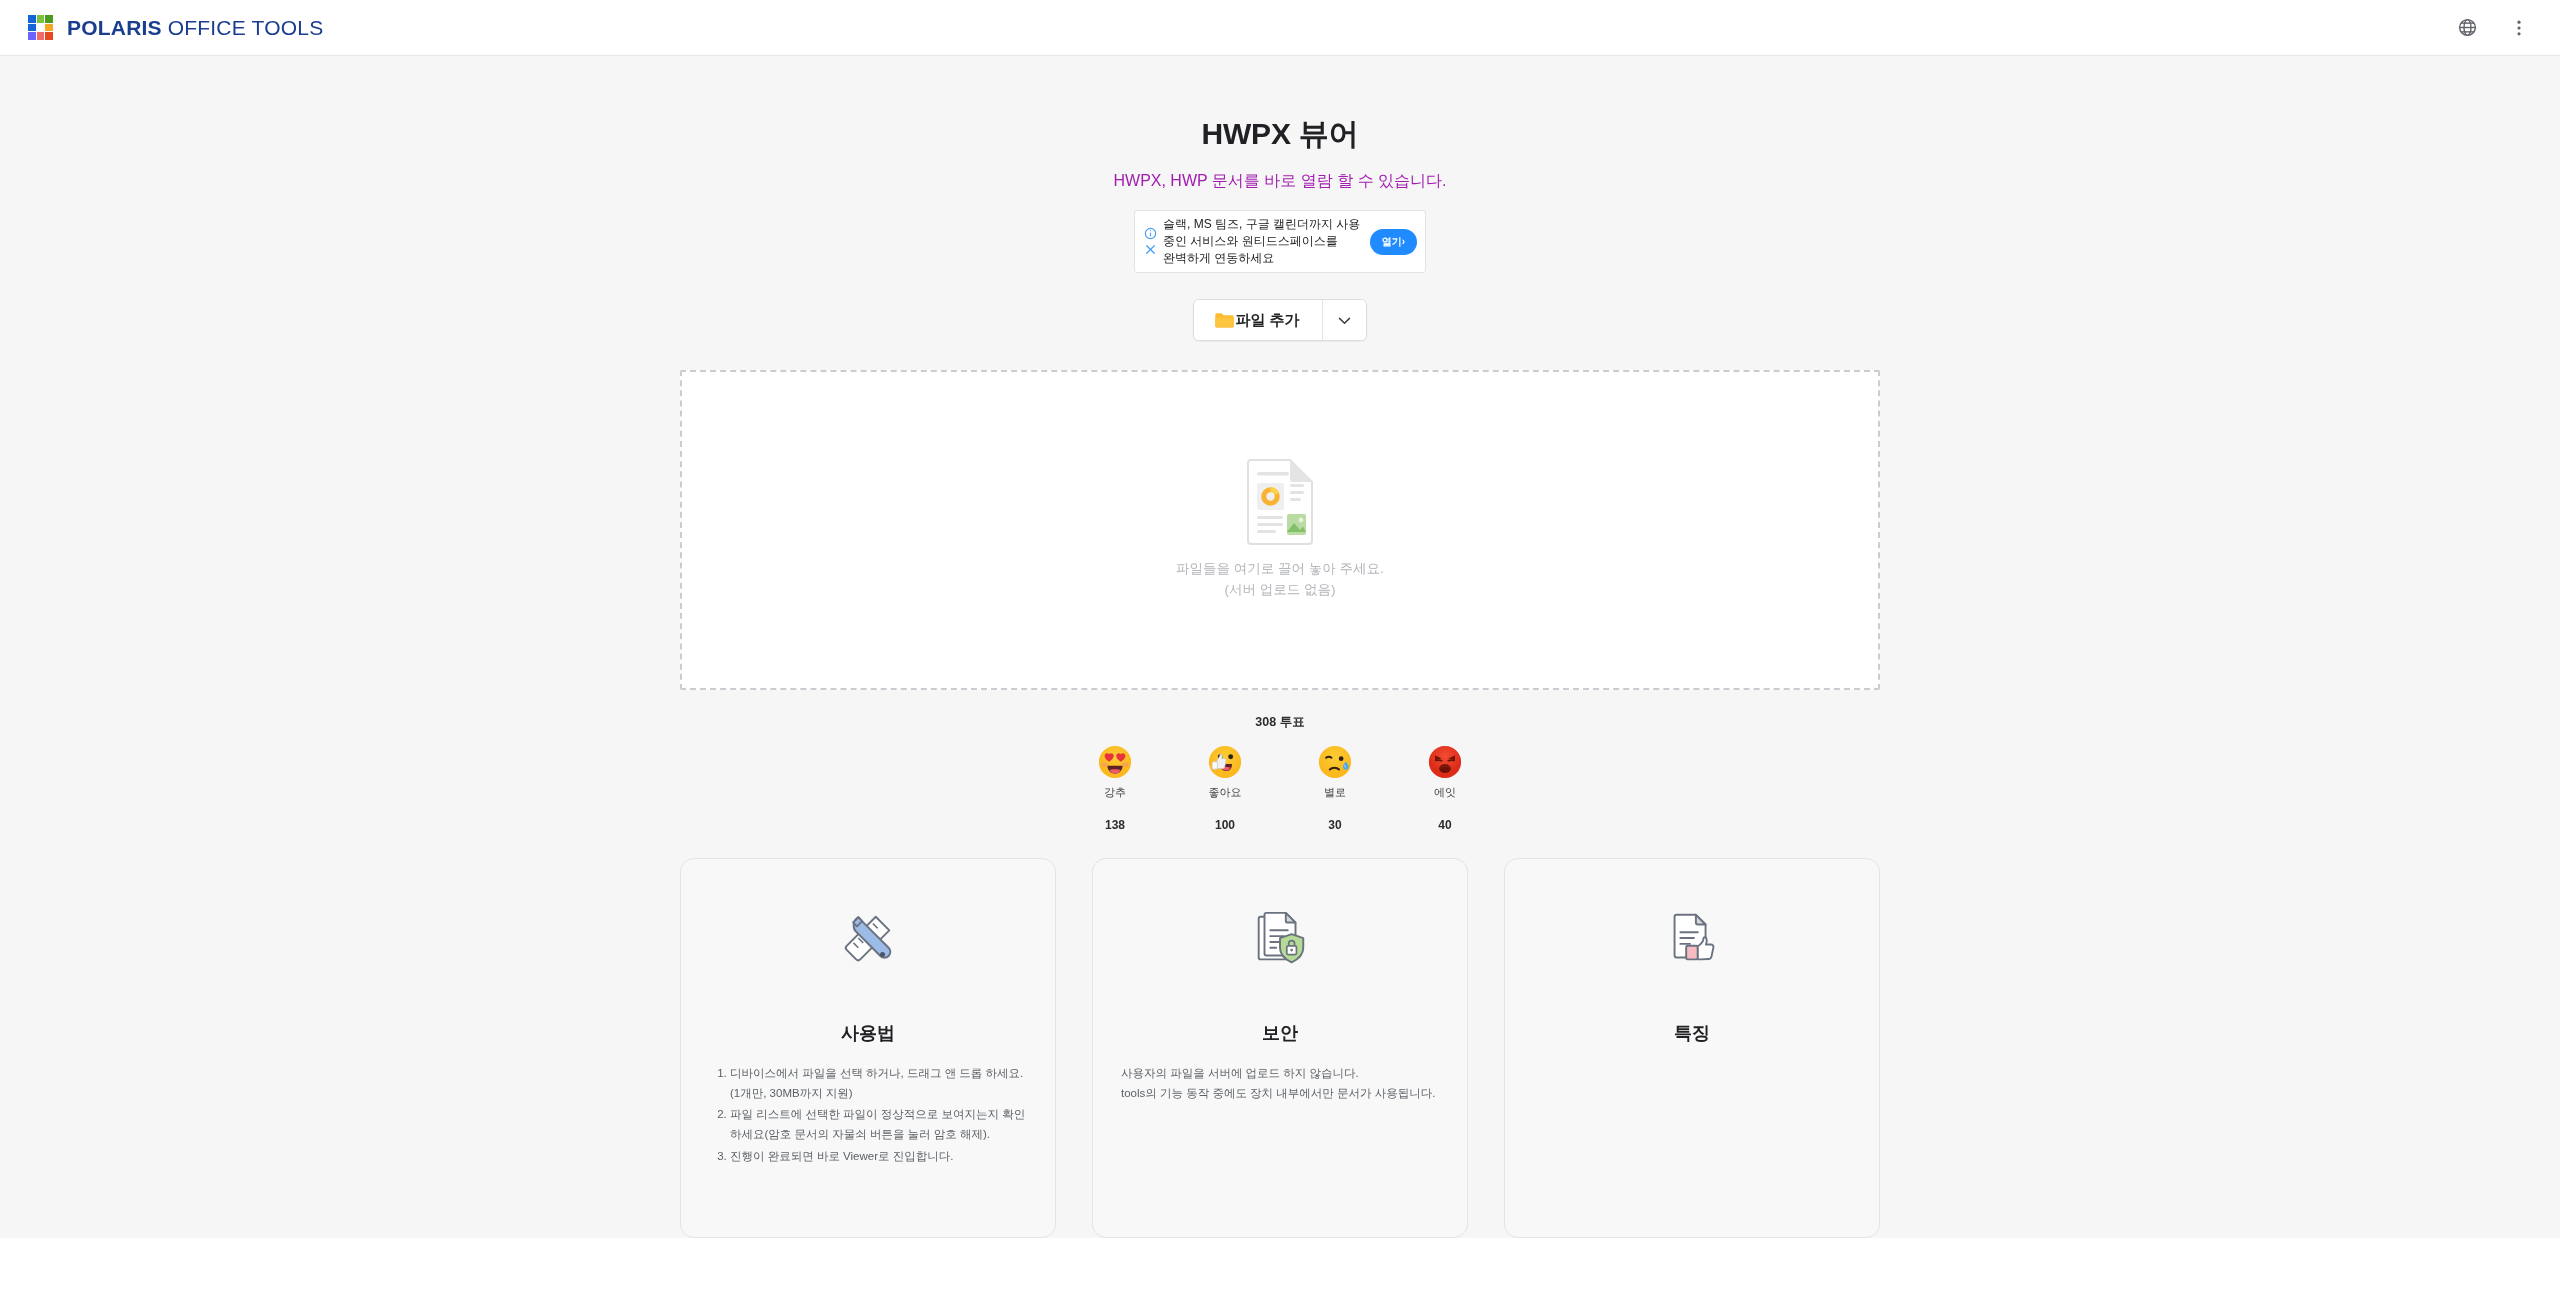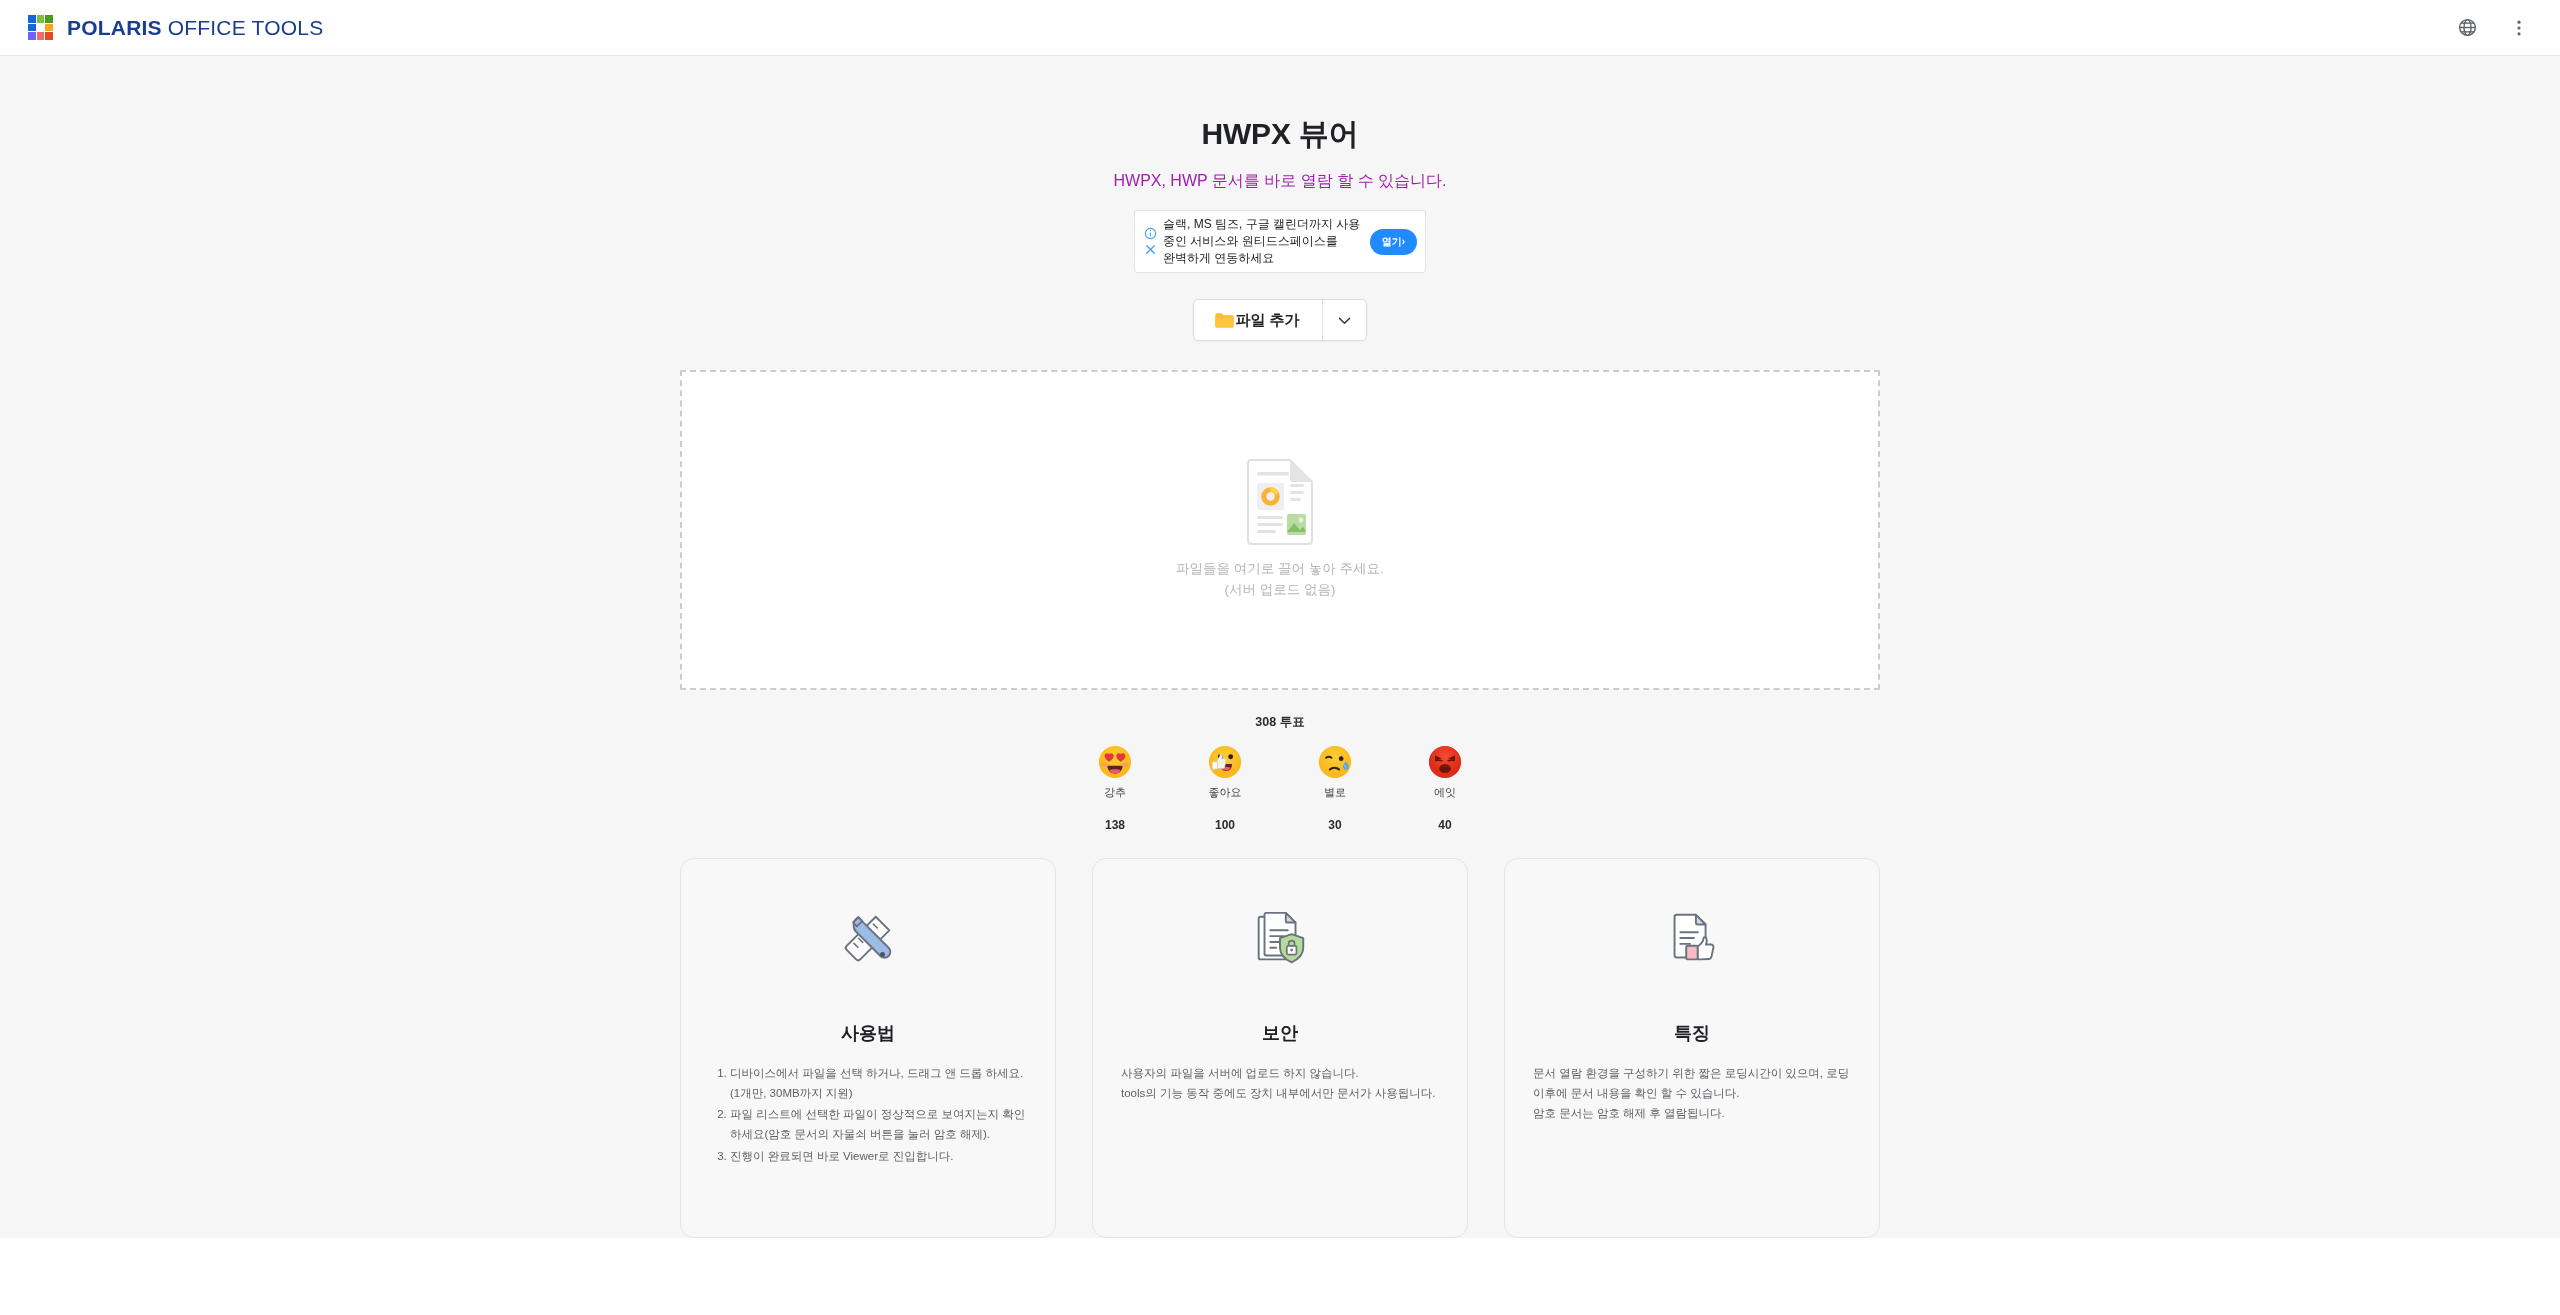--- a/index.html
+++ b/index.html
@@ -442,23 +442,19 @@
             <g stroke="#6b7280" stroke-width="2" stroke-linecap="round">
               <line x1="20" y1="24" x2="38" y2="24"></line>
               <line x1="20" y1="30" x2="34" y2="30"></line>
               <line x1="20" y1="36" x2="30" y2="36"></line>
             </g>
             <rect x="26" y="38" width="12" height="14" rx="1.5" fill="#f7bcc1" stroke="#6b7280" stroke-width="2"></rect>
             <path d="M41 52h-3V38.5c1.6-1 3.4-2.6 4.6-4.4.8-1.2 1.2-2.4 1.2-3.6 0-1.6 2.2-1.8 2.9-.4 1 2.2.7 4.8-.3 6.6h5.2c1.6 0 2.8 1.4 2.5 2.9l-2 9.6c-.3 1.4-1.6 2.4-3 2.4z" fill="#ffffff" stroke="#6b7280" stroke-width="2" stroke-linejoin="round"></path>
           </svg>
         </div>
         <div class="card-title">특징</div>
-        <div class="card-body">
-          <p style="white-space:pre-line">문서 열람 환경을 구성하기 위한 짧은 로딩시간이 있으며, 로딩 이후에 문서 내용을 확인 할 수 있습니다.
-암호 문서는 암호 해제 후 열람됩니다.</p>
-        </div>
       </div>
 
     </div>
   </div>
 
   <div class="footer"></div>
 </div>
 
 </body></html>

